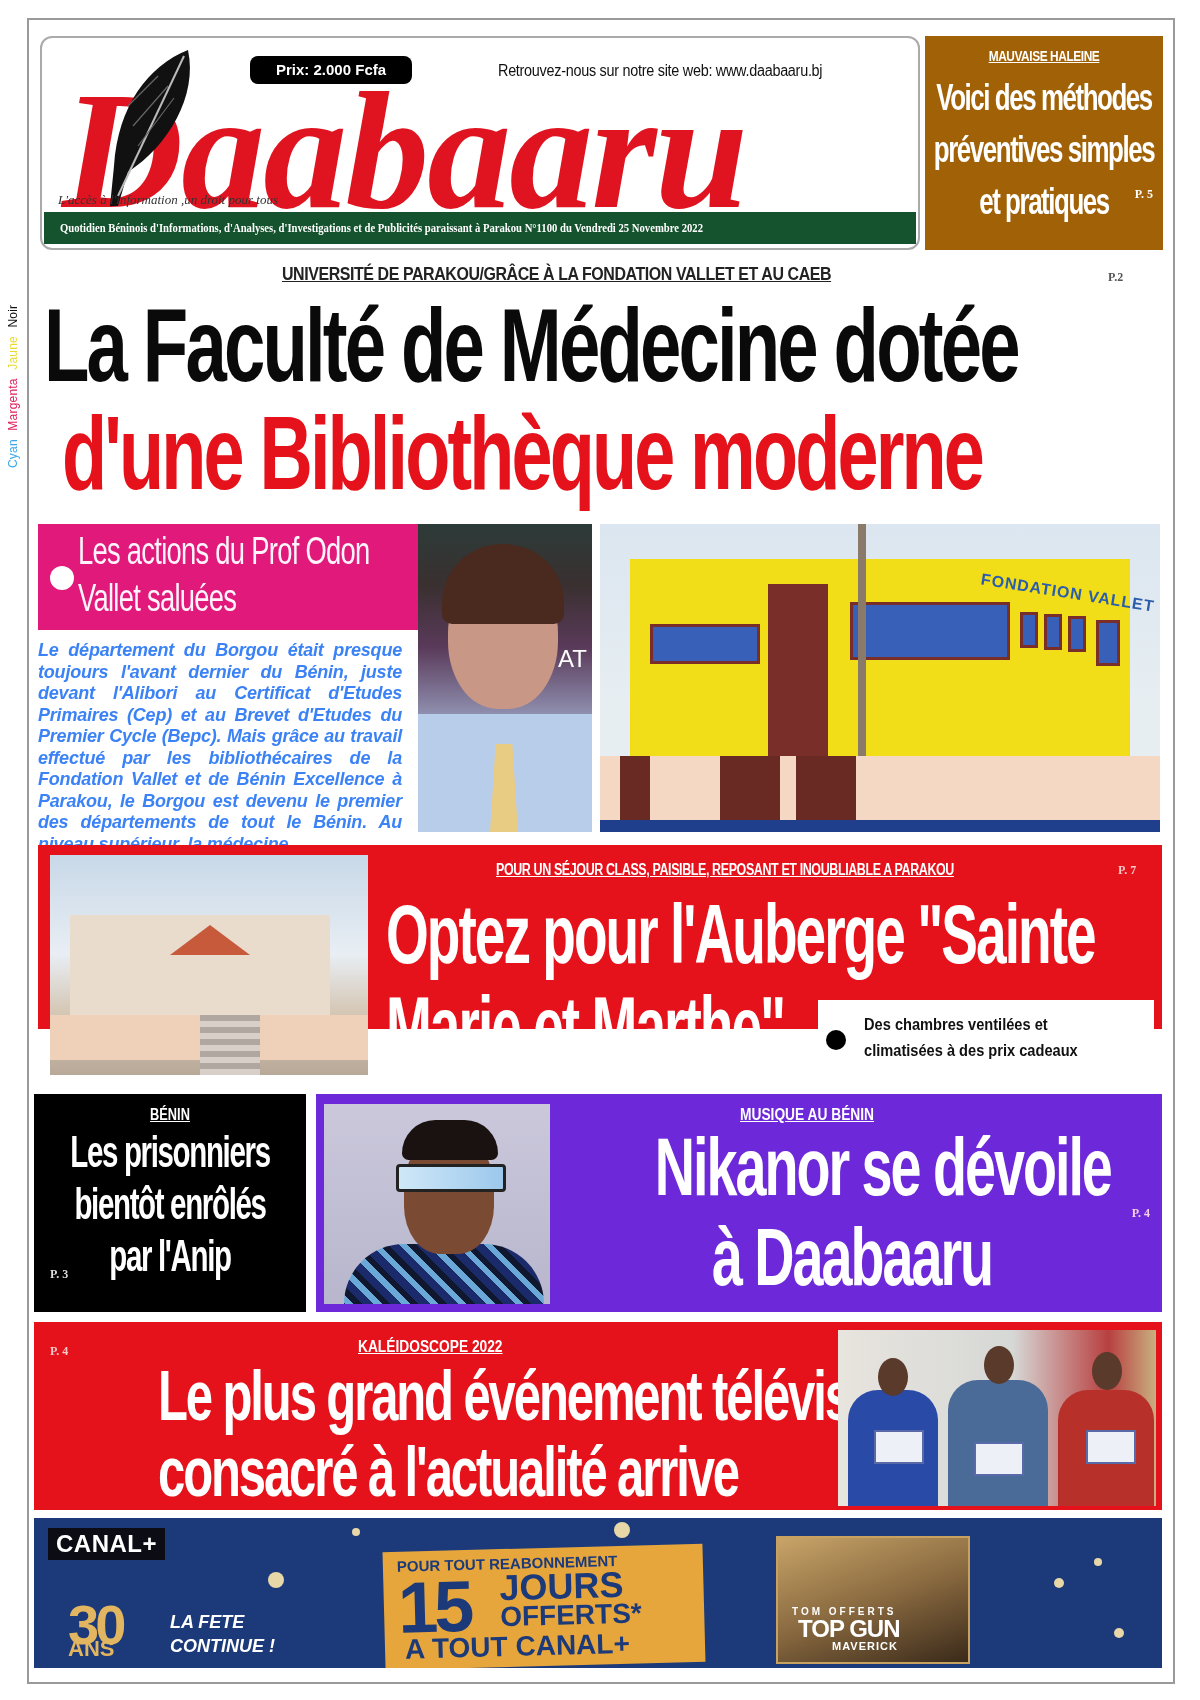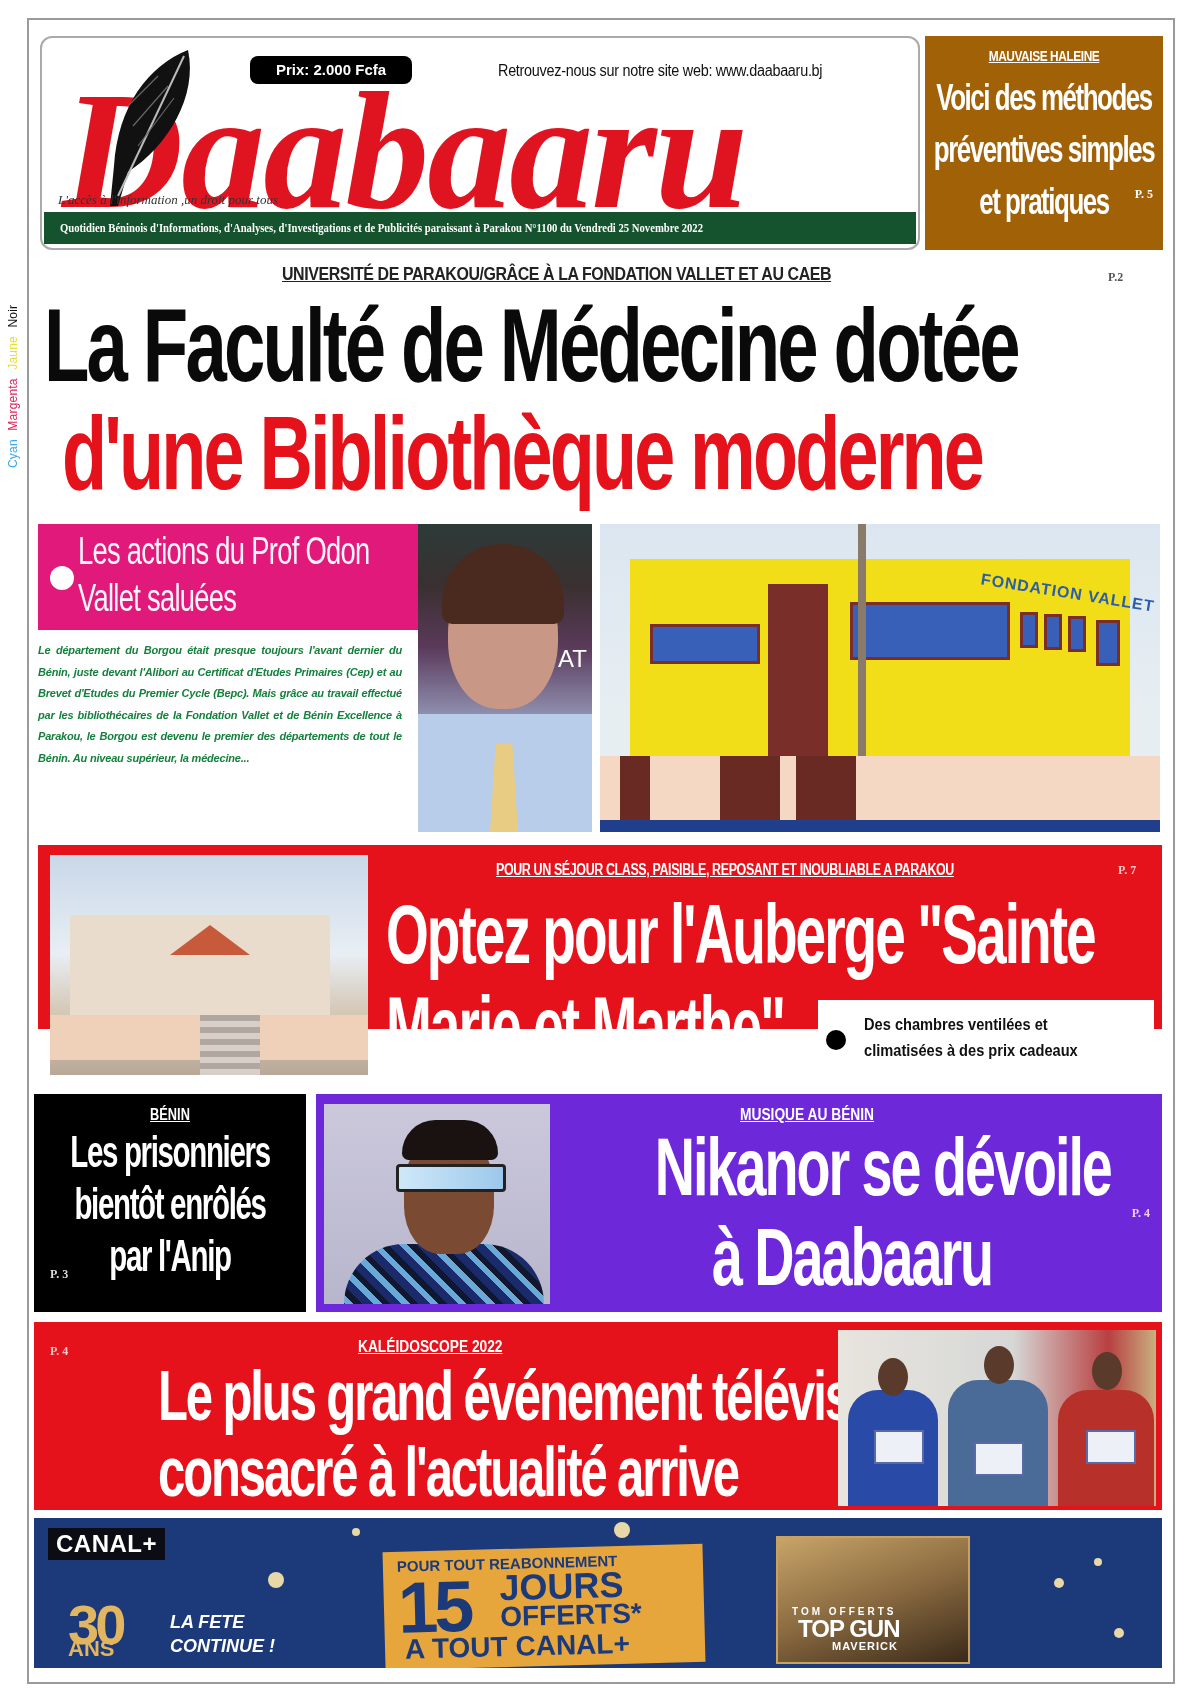--- a/index.html
+++ b/index.html
@@ -31,21 +31,21 @@
   
   .kicker-main { position: absolute; left: 282px; top: 263px; font-size: 19px; font-weight: bold; text-decoration: underline; color: #222; letter-spacing: -0.5px; transform: scaleX(0.84); transform-origin: 0 0; white-space: nowrap; }
   .pref-main { position: absolute; left: 1108px; top: 270px; color: #555; }
   .headline1 { position: absolute; left: 44px; top: 290px; font-size: 104px; line-height: 110px; font-weight: bold; color: #0a0a0a; letter-spacing: -4px; white-space: nowrap; transform: scaleX(0.715); transform-origin: 0 0; }
   .headline2 { position: absolute; left: 62px; top: 398px; font-size: 104px; line-height: 110px; font-weight: bold; color: #e5121b; letter-spacing: -4px; white-space: nowrap; transform: scaleX(0.71); transform-origin: 0 0; }
 
   
   .pink-box { position: absolute; left: 38px; top: 524px; width: 412px; height: 106px; background: #e0197a; }
   .pink-box .dot { position: absolute; left: 12px; top: 42px; width: 24px; height: 24px; background: #fff; border-radius: 50%; }
   .pink-box .title { position: absolute; left: 40px; top: 4px; color: #fff4fb; font-size: 38px; line-height: 47px; font-weight: normal; letter-spacing: -1px; transform: scaleX(0.72); transform-origin: 0 0; white-space: nowrap; }
-  .body-text { position: absolute; left: 38px; top: 640px; width: 364px; font-size: 11px; line-height: 21.5px; font-style: italic; font-weight: bold; color: #15803d; text-align: justify; letter-spacing: -0.2px; }
+  .body-text { position: absolute; left: 38px; top: 640px; width: 364px; font-size: 18px; line-height: 21.5px; font-style: italic; font-weight: bold; color: #3b82f6; text-align: justify; letter-spacing: -0.2px; }
 
   .photo { position: absolute; overflow: hidden; }
   .ph-prof { left: 418px; top: 524px; width: 174px; height: 308px; background: linear-gradient(180deg, #2c3b38 0%, #3a3030 20%, #5a3a5a 40%, #8b88a8 60%, #a9c0e0 75%, #b9d0ee 100%); }
   .ph-prof .head-shape { position: absolute; left: 30px; top: 35px; width: 110px; height: 150px; border-radius: 50% 50% 45% 45%; background: #c99785; }
   .ph-prof .hair { position: absolute; left: 24px; top: 20px; width: 122px; height: 80px; border-radius: 60px 60px 10px 10px; background: #4a2a1e; }
   .ph-prof .shirt { position: absolute; left: 0; top: 190px; width: 174px; height: 118px; background: #b8cdea; }
   .ph-prof .tie { position: absolute; left: 72px; top: 220px; width: 28px; height: 88px; background: #e8cc84; clip-path: polygon(20% 0, 80% 0, 100% 100%, 0 100%); }
   .ph-prof .letters { position: absolute; left: 140px; top: 100px; color: #fff; font-size: 24px; line-height: 70px; }
 
   .ph-building { left: 600px; top: 524px; width: 560px; height: 308px; background: linear-gradient(180deg, #dce6f0 0%, #e6eef2 60%); }

